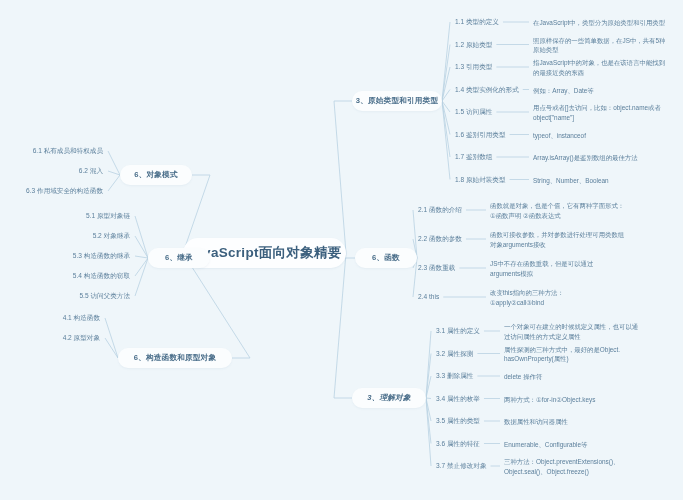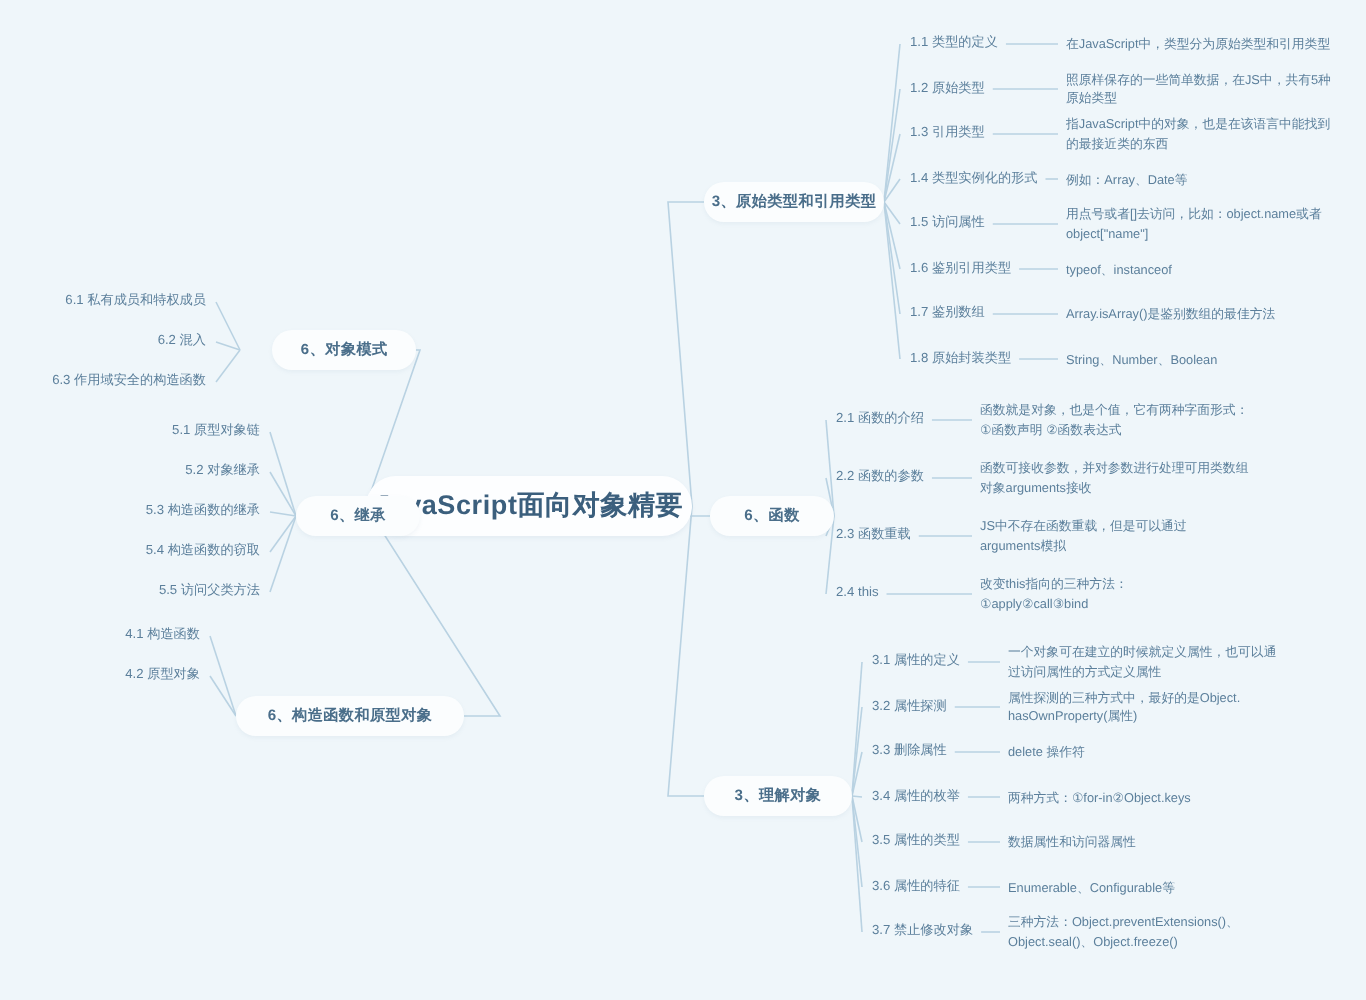--- a/index.html
+++ b/index.html
@@ -175,21 +175,21 @@
 ①函数声明 ②函数表达式</div>
       <div class="leaf-label right" style="top: 235px; left: 418px;"><span>2.2 函数的参数</span></div>
       <div class="detail-text" style="left: 490px; top: 230px;">函数可接收参数，并对参数进行处理可用类数组
 对象arguments接收</div>
       <div class="leaf-label right" style="top: 264px; left: 418px;"><span>2.3 函数重载</span></div>
       <div class="detail-text" style="left: 490px; top: 259px;">JS中不存在函数重载，但是可以通过
 arguments模拟</div>
       <div class="leaf-label right" style="top: 293px; left: 418px;"><span>2.4 this</span></div>
       <div class="detail-text" style="left: 490px; top: 288px;">改变this指向的三种方法：
 ①apply②call③bind</div>
-      <div class="node branch-node" style="left: 352px; top: 388px; width: 74px; height: 20px;">
+      <div class="node branch-node" style="left: 352px; top: 388px; width: 74px; height: 20px; font-style: italic;">
         <span>3、理解对象</span>
       </div>
       <div class="leaf-label right" style="top: 327px; left: 436px;"><span>3.1 属性的定义</span></div>
       <div class="detail-text" style="left: 504px; top: 322px;">一个对象可在建立的时候就定义属性，也可以通
 过访问属性的方式定义属性</div>
       <div class="leaf-label right" style="top: 349.5px; left: 436px;"><span>3.2 属性探测</span></div>
       <div class="detail-text" style="left: 504px; top: 344.5px;">属性探测的三种方式中，最好的是Object.
 hasOwnProperty(属性)</div>
       <div class="leaf-label right" style="top: 372px; left: 436px;"><span>3.3 删除属性</span></div>
       <div class="detail-text" style="left: 504px; top: 372px;">delete 操作符</div>
@@ -208,20 +208,20 @@
       <div class="leaf-label left" style="top: 314px; left: 0px; width: 100px;"><span>4.1 构造函数</span></div>
       <div class="leaf-label left" style="top: 334px; left: 0px; width: 100px;"><span>4.2 原型对象</span></div>
       <div class="node branch-node" style="left: 148px; top: 248px; width: 62px; height: 20px;">
         <span>6、继承</span>
       </div>
       <div class="leaf-label left" style="top: 212px; left: 0px; width: 130px;"><span>5.1 原型对象链</span></div>
       <div class="leaf-label left" style="top: 232px; left: 0px; width: 130px;"><span>5.2 对象继承</span></div>
       <div class="leaf-label left" style="top: 252px; left: 0px; width: 130px;"><span>5.3 构造函数的继承</span></div>
       <div class="leaf-label left" style="top: 272px; left: 0px; width: 130px;"><span>5.4 构造函数的窃取</span></div>
       <div class="leaf-label left" style="top: 292px; left: 0px; width: 130px;"><span>5.5 访问父类方法</span></div>
-      <div class="node branch-node" style="left: 136px; top: 165px; width: 72px; height: 20px; font-family: Liberation Mono, monospace;">
+      <div class="node branch-node" style="left: 120px; top: 165px; width: 72px; height: 20px;">
         <span>6、对象模式</span>
       </div>
       <div class="leaf-label left" style="top: 147px; left: 0px; width: 103px;"><span>6.1 私有成员和特权成员</span></div>
       <div class="leaf-label left" style="top: 167px; left: 0px; width: 103px;"><span>6.2 混入</span></div>
       <div class="leaf-label left" style="top: 187px; left: 0px; width: 103px;"><span>6.3 作用域安全的构造函数</span></div>
     </div>
 </div>
 
 </body></html>

